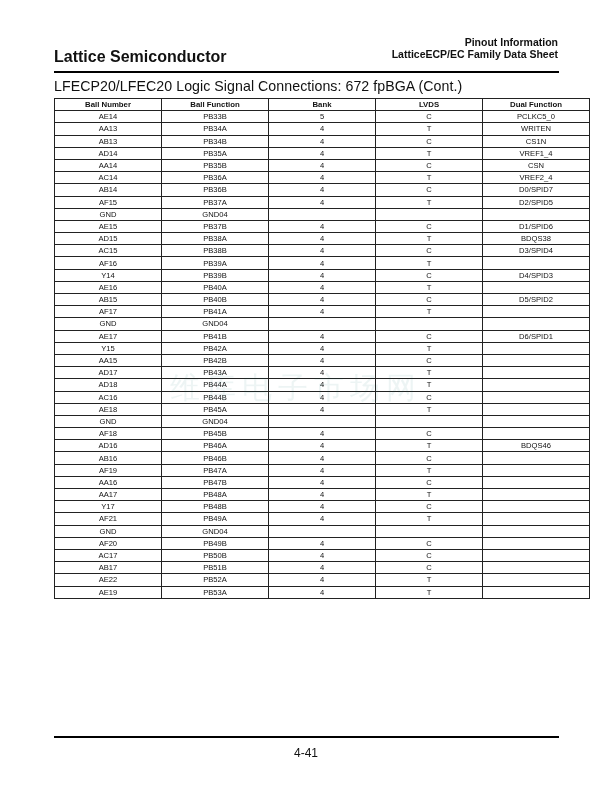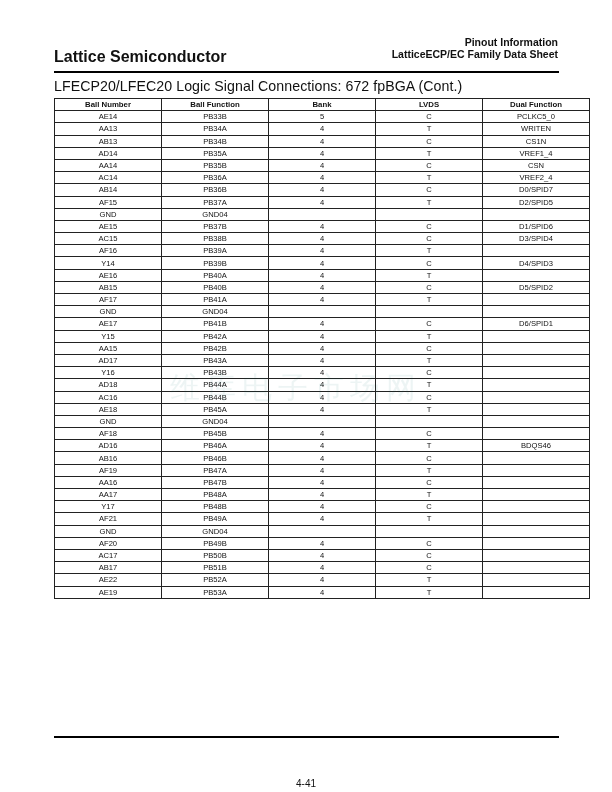--- a/index.html
+++ b/index.html
@@ -9,21 +9,21 @@
   .hdr-right .l1 { position:absolute; right:0; top:0; white-space:nowrap;text-align:right; }
   .hdr-right .l2 { position:absolute; right:0; top:12px; white-space:nowrap; }
   .hdr-left { position:absolute; left:54px; top:48px; font-weight:bold; font-size:16px; white-space:nowrap; }
   .rule-top { position:absolute; left:54px; width:505px; top:71px; height:2px; background:#000; }
   .title { position:absolute; left:54px; top:78px; font-weight:normal; font-size:14.2px; white-space:nowrap; letter-spacing:0.05px; }
   table { position:absolute; left:54px; top:98px; width:536px; border-collapse:collapse; table-layout:fixed; }
   td, th { border:1px solid #222; height:11.2px; padding:0; font-size:7.6px; text-align:center; line-height:11px; white-space:nowrap; overflow:hidden; }
   th { font-weight:bold; font-size:7.8px; }
   table { border:1.2px solid #333; }
   .rule-bot { position:absolute; left:54px; width:505px; top:736px; height:2px; background:#000; }
-  .pagenum { position:absolute; left:0; width:612px; top:746px; text-align:center; font-size:10px;margin-top:32px; }
+  .pagenum { position:absolute; left:0; width:612px; top:746px; text-align:center; font-size:12px; }
   .watermark { position:absolute; left:170px; top:368px; font-size:30px; color:#0f766e; opacity:0.07; letter-spacing:6px; white-space:nowrap; font-family:Liberation Sans, sans-serif; pointer-events:none; }
 </style>
 </head>
 <body>
 
 <div class="hdr-right" style="top:36px;">
   <div class="l1">Pinout Information</div>
   <div class="l2">LatticeECP/EC Family Data Sheet</div>
 </div>
 <div class="hdr-left">Lattice Semiconductor</div>
@@ -113,20 +113,27 @@
         <td></td>
       </tr>
       <tr>
         <td>AE15</td>
         <td>PB37B</td>
         <td>4</td>
         <td>C</td>
         <td>D1/SPID6</td>
       </tr>
       <tr>
+        <td>AD15</td>
+        <td>PB38A</td>
+        <td>4</td>
+        <td>T</td>
+        <td>BDQS38</td>
+      </tr>
+      <tr>
         <td>AC15</td>
         <td>PB38B</td>
         <td>4</td>
         <td>C</td>
         <td>D3/SPID4</td>
       </tr>
       <tr>
         <td>AF16</td>
         <td>PB39A</td>
         <td>4</td>
@@ -190,27 +197,20 @@
         <td></td>
       </tr>
       <tr>
         <td>AD17</td>
         <td>PB43A</td>
         <td>4</td>
         <td>T</td>
         <td></td>
       </tr>
       <tr>
-        <td>Y16</td>
-        <td>PB43B</td>
-        <td>4</td>
-        <td>C</td>
-        <td></td>
-      </tr>
-      <tr>
         <td>AD18</td>
         <td>PB44A</td>
         <td>4</td>
         <td>T</td>
         <td></td>
       </tr>
       <tr>
         <td>AC16</td>
         <td>PB44B</td>
         <td>4</td>

